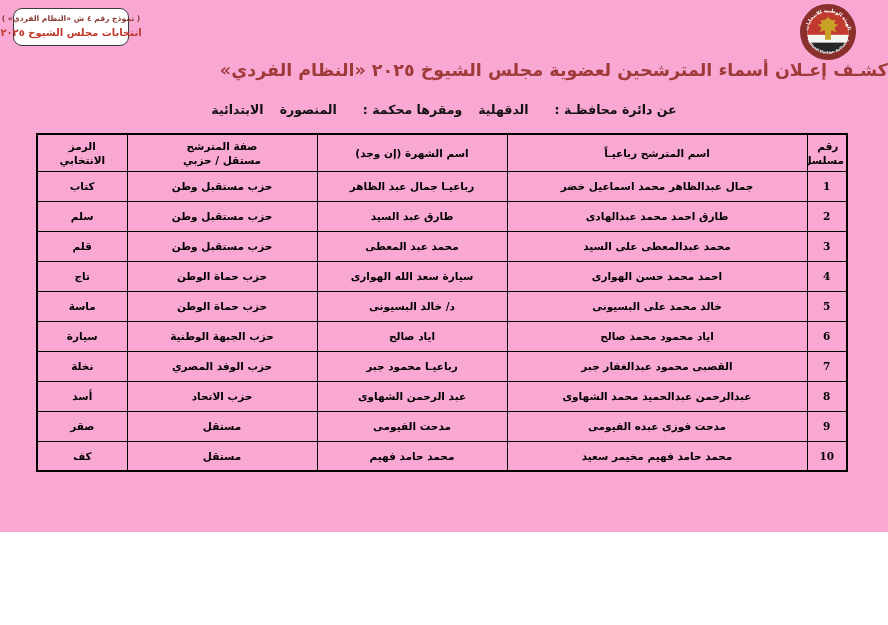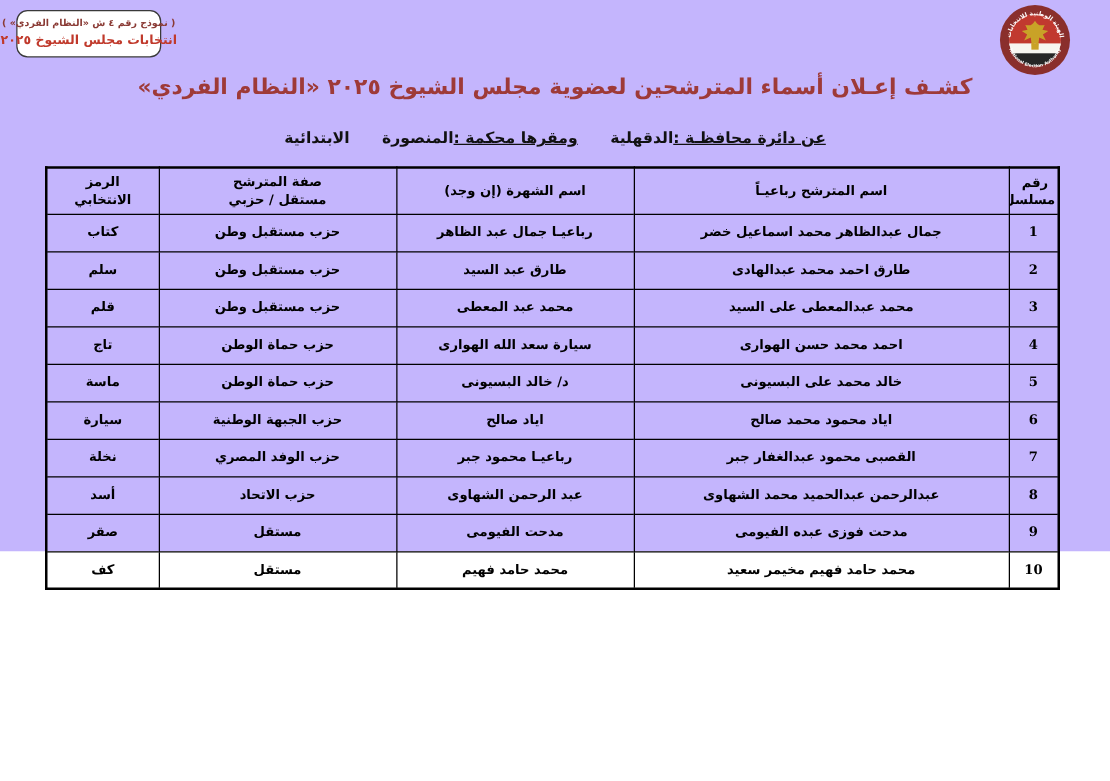--- a/index.html
+++ b/index.html
@@ -4,22 +4,22 @@
 <style>
   * { margin: 0; padding: 0; box-sizing: border-box; }
   html, body {
     width: 888px; height: 625px;
     background: #ffffff;
     font-family: "DejaVu Sans", sans-serif;
     overflow: hidden;
   }
   .page {
     position: relative;
-    width: 888px; height: 441px;
-    background: #c4b5fd;
+    width: 888px; height: 532px;
+    background: #f9a8d4;
   }
 
   
   .form-box {
     position: absolute;
     left: 13px; top: 8px;
     width: 116px; height: 38px;
     border: 1px solid #3a3a3a;
     border-radius: 9px;
     background: #ffffff;
@@ -35,41 +35,40 @@
   .emblem {
     position: absolute;
     left: 799px; top: 3px;
     width: 58px; height: 58px;
   }
 
   
   .title {
     position: absolute;
     top: 60px; left: 0; right: 0;
-    text-align: center;
     font-size: 17.5px;
     font-weight: bold;
     color: #9e3a38;
     direction: rtl;
     letter-spacing: 0.2px;
   }
   .subtitle {
     position: absolute;
     top: 102px; left: 0; right: 0;
     display: flex;
     justify-content: center;
     align-items: baseline;
     direction: rtl;
     font-size: 12.5px;
     font-weight: bold;
     color: #111;
   }
   .subtitle span { white-space: nowrap; }
-  .subtitle .g-sm { margin-left: 0; text-decoration: underline; }
-  .subtitle .g-lg { margin-left: 26px; }
+  .subtitle .g-sm { margin-left: 26px; }
+  .subtitle .g-lg { margin-left: 16px; }
 
   
   .tbl-wrap {
     position: absolute;
     left: 38px; top: 133px;
     width: 810px;
   }
   table.candidates {
     width: 810px;
     border-collapse: collapse;

